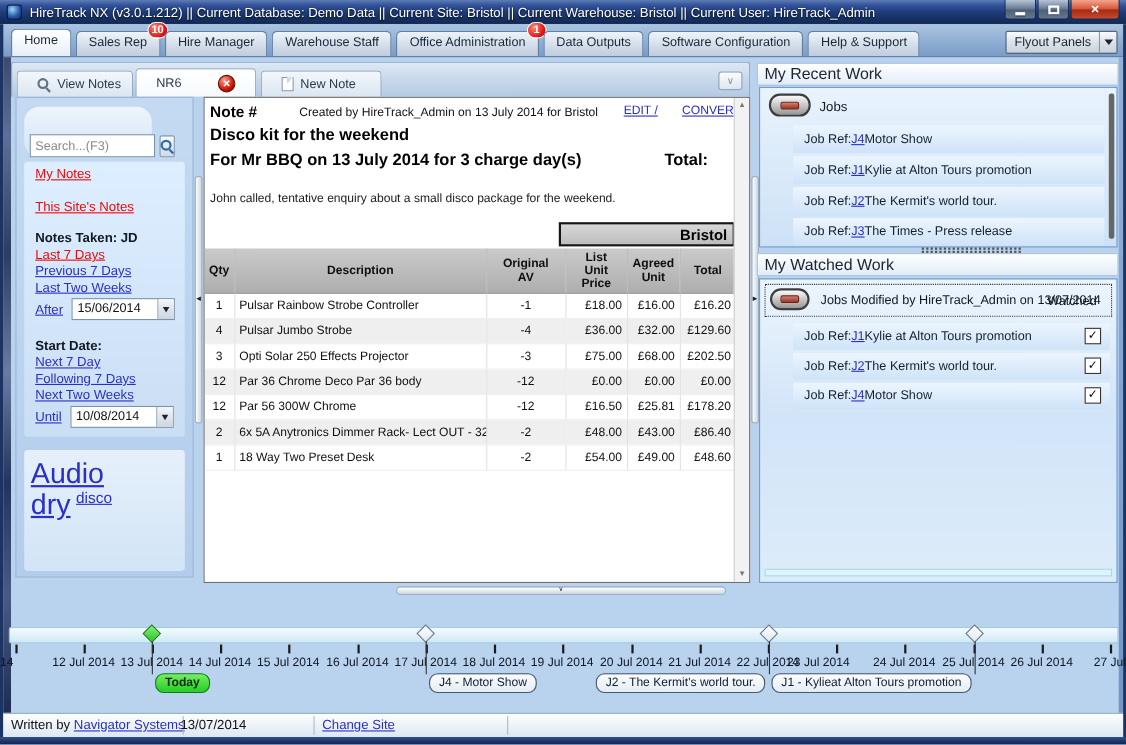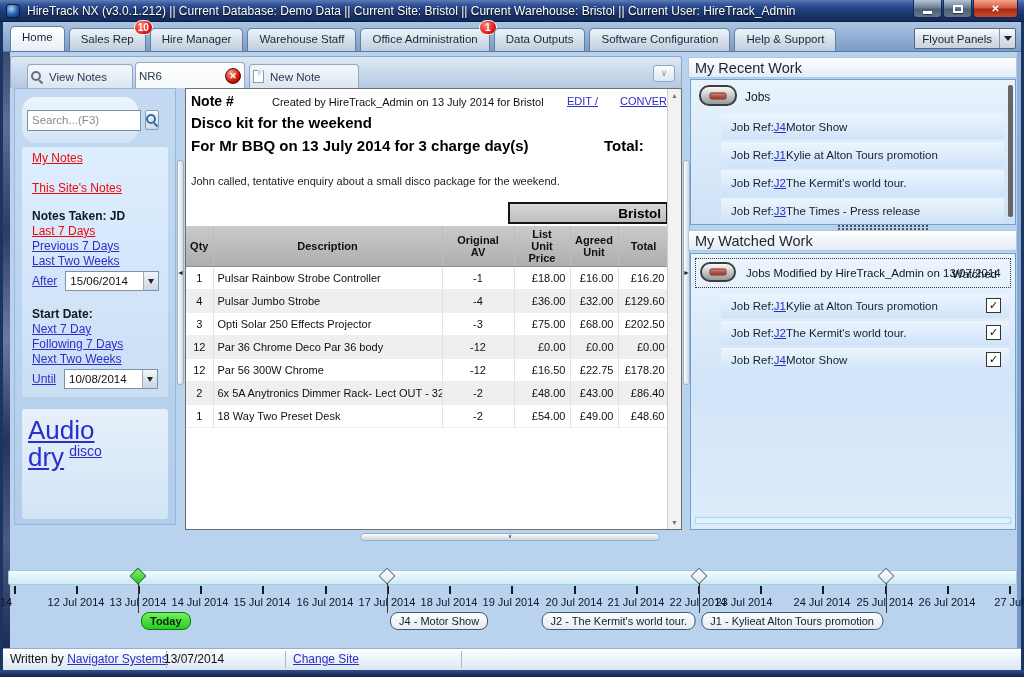--- a/index.html
+++ b/index.html
@@ -31,37 +31,37 @@
 
 
 #lframe{left:0;top:22px;width:3px;height:648px;background:#1c3464;}
 #lstrip{left:3px;top:52px;width:7px;height:596px;background:linear-gradient(180deg,#3c4a70,#5e6e96 12%,#2c3c64 30%,#6a7aa2 48%,#24345c 65%,#4a5a84 82%,#1c2c52 100%);}
 #rstrip{left:1017px;top:52px;width:4px;height:596px;background:linear-gradient(180deg,#93b2d8,#7396c4);}
 #rframe{left:1021px;top:22px;width:3px;height:648px;background:#1c3464;}
 #bframe{left:0;top:670px;width:1024px;height:7px;background:linear-gradient(180deg,#30508c,#10224a);}
 
 
 #notestrip{left:10px;top:56px;width:672px;height:32px;background:linear-gradient(180deg,#dde8f4,#b4c9e2);border:1px solid #8fa8c4;border-bottom:none;border-radius:3px 3px 0 0;}
-.ntab{position:absolute;bottom:0;height:24px;display:flex;align-items:center;gap:6px;padding:0 3px;font-size:11.5px;color:#2a3a4e;background:linear-gradient(180deg,#f3f7fb,#dbe6f1);border:1px solid #8fa8c4;border-bottom:none;border-radius:4px 4px 0 0;cursor:pointer;white-space:nowrap;margin-left:12px;}
+.ntab{position:absolute;bottom:0;height:24px;display:flex;align-items:center;gap:6px;padding:0 18px;font-size:11.5px;color:#2a3a4e;background:linear-gradient(180deg,#f3f7fb,#dbe6f1);border:1px solid #8fa8c4;border-bottom:none;border-radius:4px 4px 0 0;cursor:pointer;white-space:nowrap;}
 #tab-viewnotes{left:4px;width:106px;}
 #tab-nr6{left:112px;width:110px;height:26px;background:linear-gradient(180deg,#ffffff,#f6fafd);justify-content:space-between;}
 #tab-newnote{left:226px;width:110px;}
 .mag{position:relative;width:12px;height:12px;flex:none;}
 .mag::before{content:"";position:absolute;left:0;top:0;width:6px;height:6px;border:2px solid #5f7186;border-radius:50%;}
 .mag::after{content:"";position:absolute;left:8px;top:8px;width:5px;height:2px;background:#5f7186;transform:rotate(45deg);transform-origin:left center;}
 .mag.blue::before{border-color:#2b6cb0;}
 .mag.blue::after{background:#2b6cb0;}
 .closec{width:16px;height:16px;border-radius:50%;background:radial-gradient(circle at 35% 28%,#ff9d8d,#cc1402 62%,#8a0400);border:1px solid #5e0a00;color:#fff;font-size:9px;font-weight:bold;display:flex;align-items:center;justify-content:center;flex:none;cursor:pointer;}
 .pageic{width:11px;height:13px;background:#fff;border:1px solid #8a9ab0;position:relative;flex:none;}
 .pageic::after{content:"";position:absolute;right:-1px;top:-1px;width:0;height:0;border:3px solid;border-color:#dbe6f1 transparent transparent #c9d6e4;}
 .chevbtn{position:absolute;right:6px;top:8px;width:22px;height:17px;border:1px solid #8fa8c4;border-radius:3px;background:linear-gradient(180deg,#fbfcfe,#dde6f0);font-size:9px;color:#8a9a7a;text-align:center;line-height:15px;cursor:pointer;}
 
 
 #sidebar{left:14px;top:88px;width:162px;height:437px;background:linear-gradient(180deg,#c4daf2,#b2cdeb);border:1px solid #9ab6d6;}
-#search-panel{position:absolute;left:7px;top:8px;width:116px;height:46px;background:linear-gradient(180deg,#eef5fc,#d2e4f6);border-radius:14px;display:flex;align-items:center;padding:0 5px;gap:4px;}
+#search-panel{position:absolute;left:7px;top:8px;width:116px;height:46px;background:linear-gradient(180deg,#eef5fc,#d2e4f6);border-radius:14px;display:flex;align-items:flex-end;padding:0 5px;gap:4px;}
 #search-input{width:114px;height:21px;border:1px solid #7a93ad;font-size:11.5px;padding:0 4px;color:#444;background:#fff;font-family:"Liberation Sans",sans-serif;}
 #search-input::placeholder{color:#8a8a8a;}
 #search-btn{width:20px;height:20px;border:1px solid #8a9cae;border-radius:2px;background:linear-gradient(180deg,#f8fafc,#d2dae4);display:flex;align-items:center;justify-content:center;cursor:pointer;}
 #links-panel{position:absolute;left:7px;top:58px;width:146px;height:250px;background:linear-gradient(180deg,#def,#cadef4);border-radius:3px;font-size:12px;}
 .lp{position:absolute;left:10px;white-space:nowrap;}
 .rlink{color:#f00808;text-decoration:underline;cursor:pointer;}
 .blink{color:#2a2fc8;text-decoration:underline;cursor:pointer;}
 .bhead{font-weight:bold;color:#101820;}
 #lk-my{top:4px;}#lk-site{top:34px;}#lk-taken{top:62px;}#lk-7{top:77px;}#lk-p7{top:92px;}#lk-2w{top:107px;}
 #row-after{top:124px;}
@@ -320,21 +320,21 @@
             <td class="c2">-12</td>
             <td class="c3">£0.00</td>
             <td class="c4">£0.00</td>
             <td class="c5">£0.00</td>
           </tr>
           <tr>
             <td class="c0">12</td>
             <td class="c1">Par 56 300W Chrome</td>
             <td class="c2">-12</td>
             <td class="c3">£16.50</td>
-            <td class="c4">£22.75</td>
+            <td class="c4">£25.81</td>
             <td class="c5">£178.20</td>
           </tr>
           <tr>
             <td class="c0">2</td>
             <td class="c1">6x 5A Anytronics Dimmer Rack- Lect OUT - 32A IN</td>
             <td class="c2">-2</td>
             <td class="c3">£48.00</td>
             <td class="c4">£43.00</td>
             <td class="c5">£86.40</td>
           </tr>

